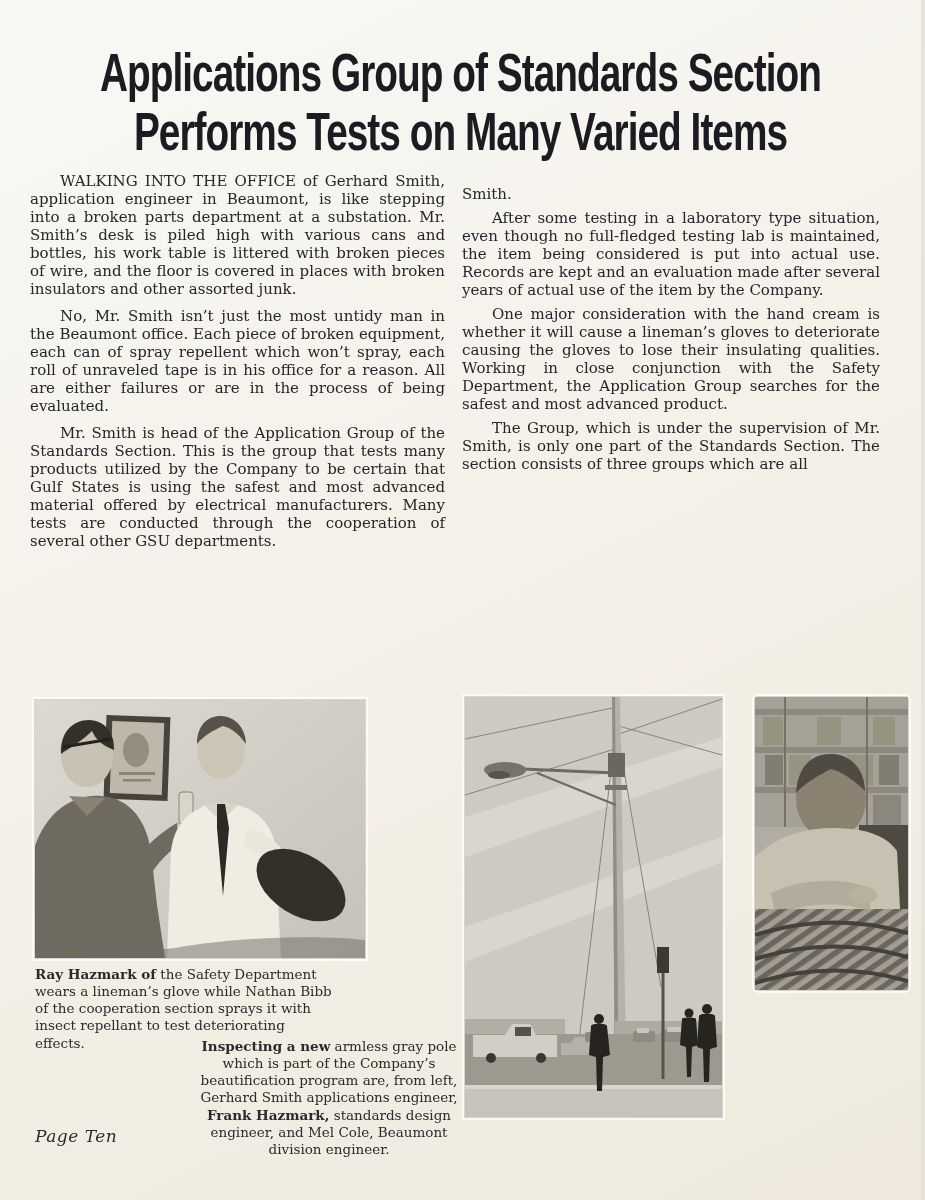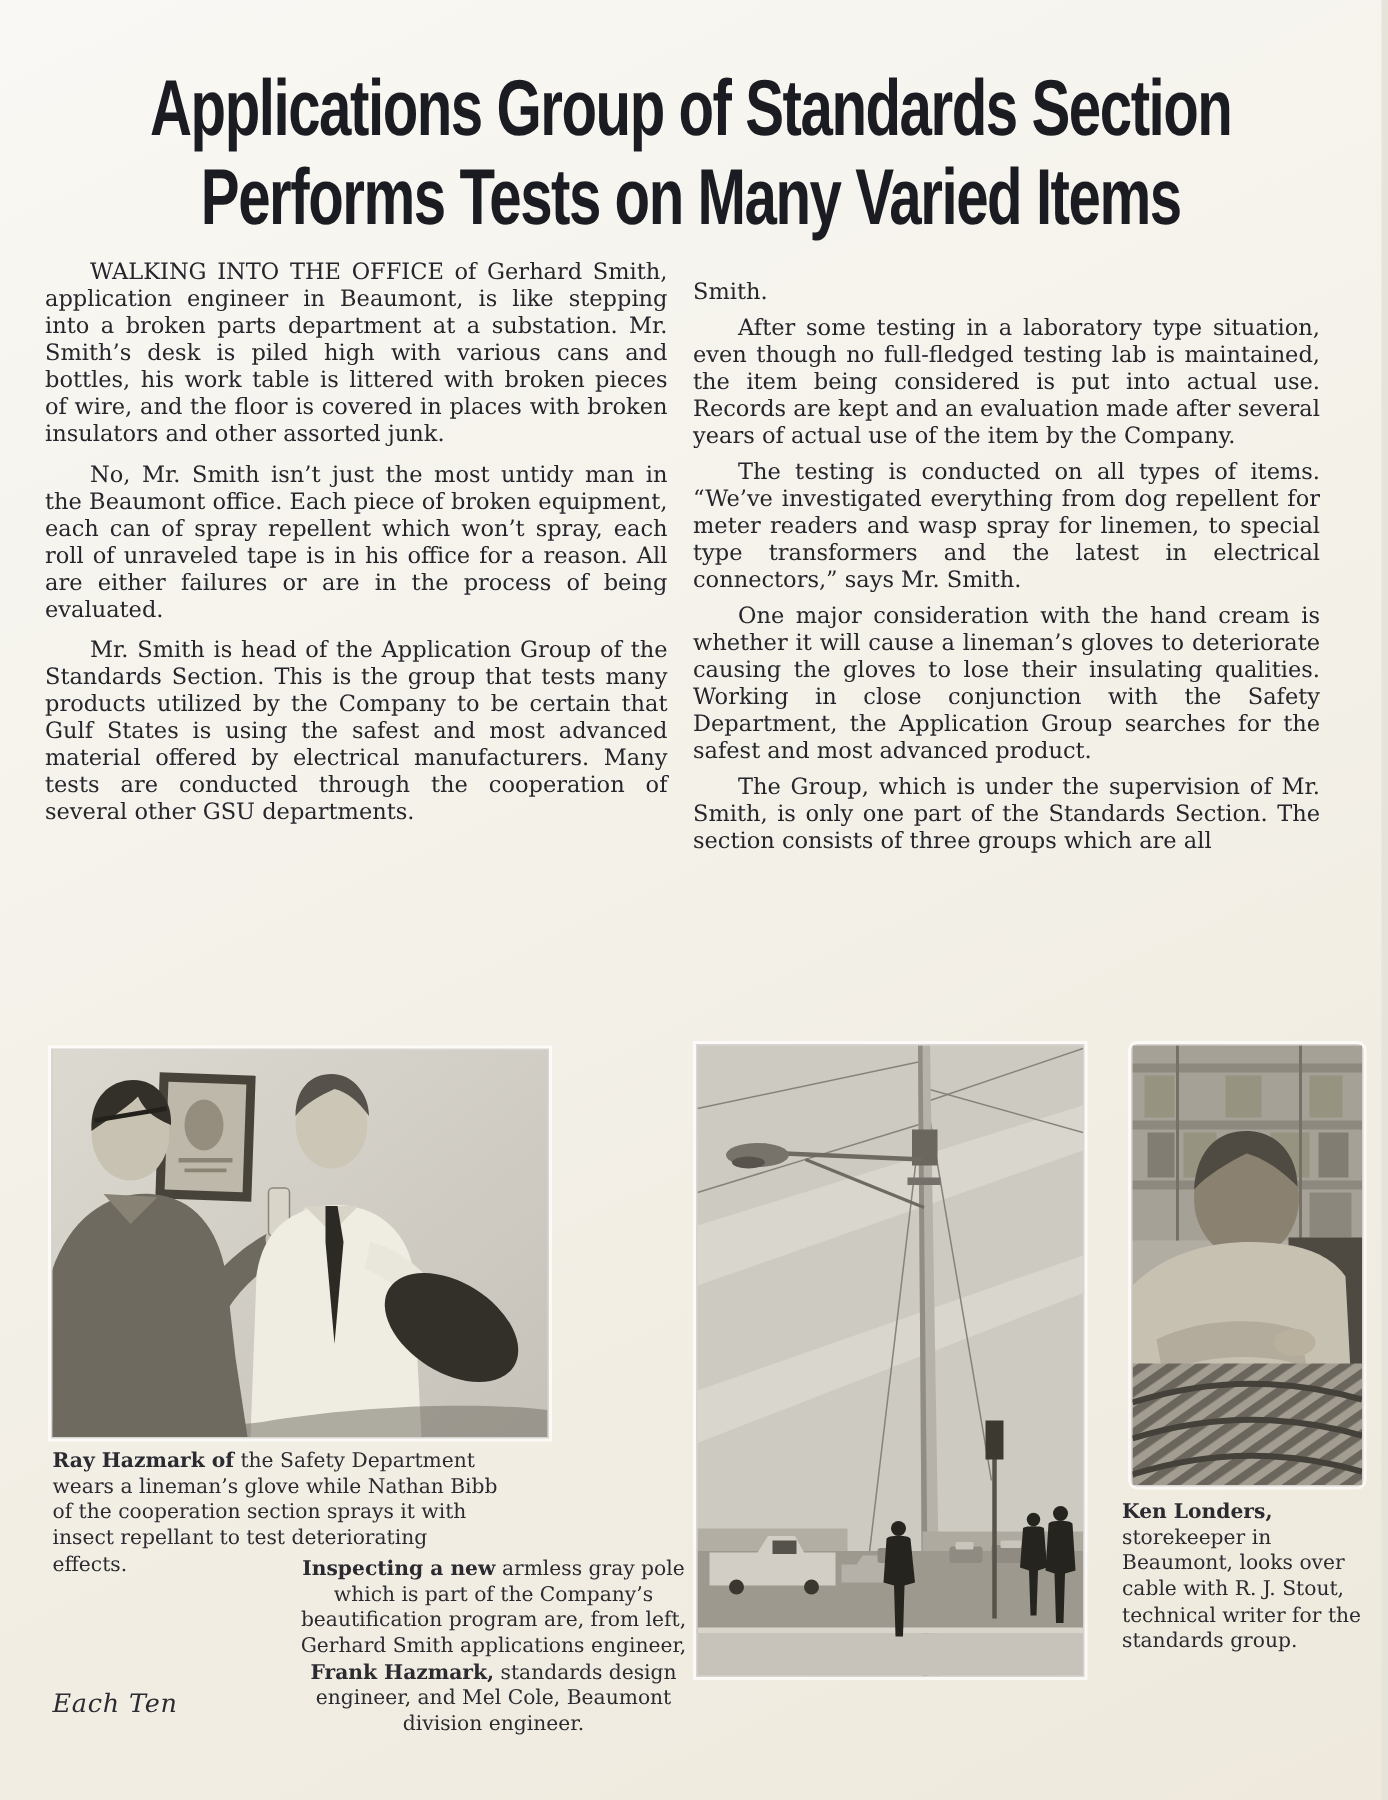--- a/index.html
+++ b/index.html
@@ -62,21 +62,20 @@
 
   <div class="col col-left">
     <p class="para">WALKING INTO THE OFFICE of Gerhard Smith, application engineer in Beaumont, is like stepping into a broken parts department at a substation. Mr. Smith’s desk is piled high with various cans and bottles, his work table is littered with broken pieces of wire, and the floor is covered in places with broken insulators and other assorted junk.</p>
     <p class="para">No, Mr. Smith isn’t just the most untidy man in the Beaumont office. Each piece of broken equipment, each can of spray repellent which won’t spray, each roll of unraveled tape is in his office for a reason. All are either failures or are in the process of being evaluated.</p>
     <p class="para">Mr. Smith is head of the Application Group of the Standards Section. This is the group that tests many products utilized by the Company to be certain that Gulf States is using the safest and most advanced material offered by electrical manufacturers. Many tests are conducted through the cooperation of several other GSU departments.</p>
   </div>
 
   <div class="col col-right">
     <p class="para no-indent">Smith.</p>
     <p class="para">After some testing in a laboratory type situation, even though no full-fledged testing lab is maintained, the item being considered is put into actual use. Records are kept and an evaluation made after several years of actual use of the item by the Company.</p>
-    <p class="para">The testing is conducted on all types of items. “We’ve investigated everything from dog repellent for meter readers and wasp spray for linemen, to special type transformers and the latest in electrical connectors,” says Mr. Smith.</p>
     <p class="para">One major consideration with the hand cream is whether it will cause a lineman’s gloves to deteriorate causing the gloves to lose their insulating qualities. Working in close conjunction with the Safety Department, the Application Group searches for the safest and most advanced product.</p>
     <p class="para">The Group, which is under the supervision of Mr. Smith, is only one part of the Standards Section. The section consists of three groups which are all</p>
   </div>
 
   <div class="photo photo-1">
     <svg viewBox="0 0 330 258" preserveAspectRatio="none" role="img" aria-label="Two men testing insect repellant sprayed on a lineman's glove in an office">
       <defs>
         <linearGradient id="p1bg" x1="0" y1="0" x2="1" y2="1">
           <stop offset="0" stop-color="#dcd9d1"></stop>
             <stop offset="1" stop-color="#c6c2b9"></stop>
@@ -230,17 +229,16 @@
         <path d="M0,262 Q76,238 153,260" stroke="#44403a" stroke-width="4" fill="none"></path>
         <path d="M0,286 Q76,262 153,284" stroke="#44403a" stroke-width="4" fill="none"></path>
       </g>
     </svg>
   </div>
 
   <p class="caption caption-1"><span class="cap-b">Ray Hazmark of</span><span> the Safety Department wears a lineman’s glove while Nathan Bibb of the cooperation section sprays it with insect repellant to test deteriorating effects.</span></p>
 
   <p class="caption caption-2"><span class="cap-b">Inspecting a new</span><span> armless gray pole which is part of the Company’s beautification program are, from left, Gerhard Smith applications engineer, </span><span class="cap-b">Frank Hazmark,</span><span> standards design engineer, and Mel Cole, Beaumont division engineer.</span></p>
 
-  <p class="caption caption-3"><span class="cap-b">Ken Londers,</span><span> storekeeper in Beaumont, looks over cable with R. J. Stout, technical writer for the standards group.</span></p>
-
-  <p class="footer">Each Ten</p>
+
+  <p class="footer">Page Ten</p>
 
 </div>
 
 </body></html>

